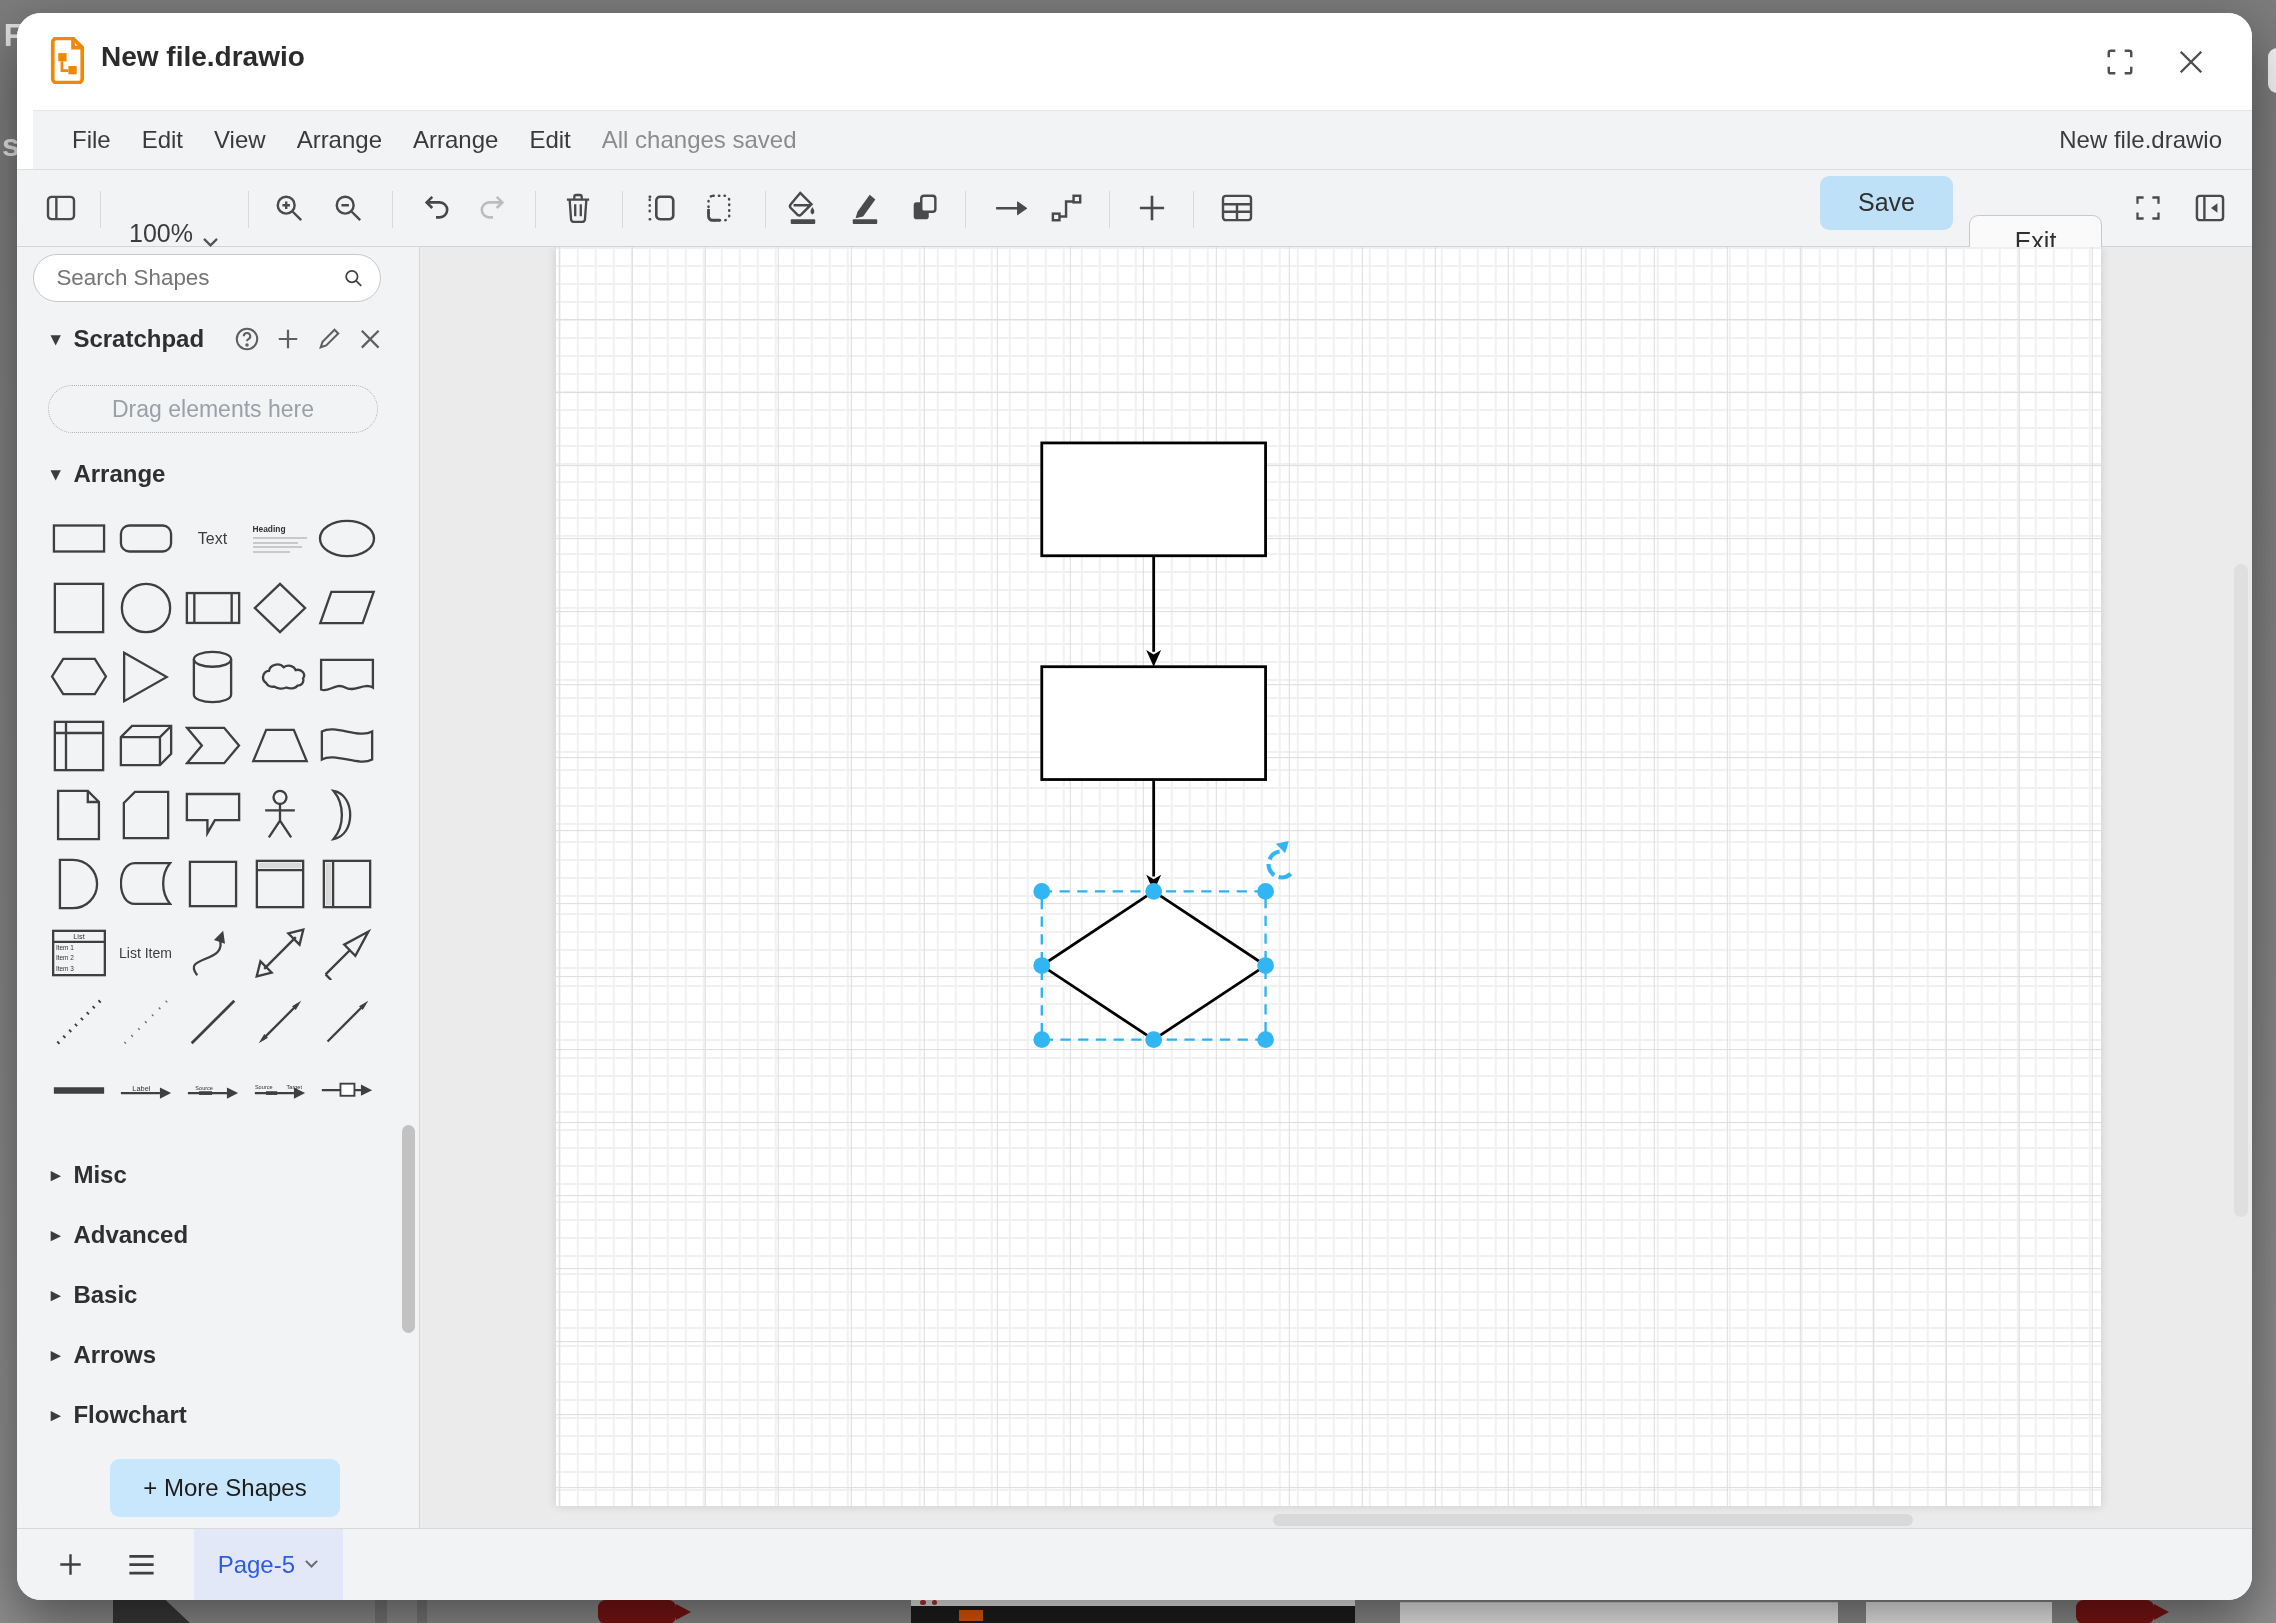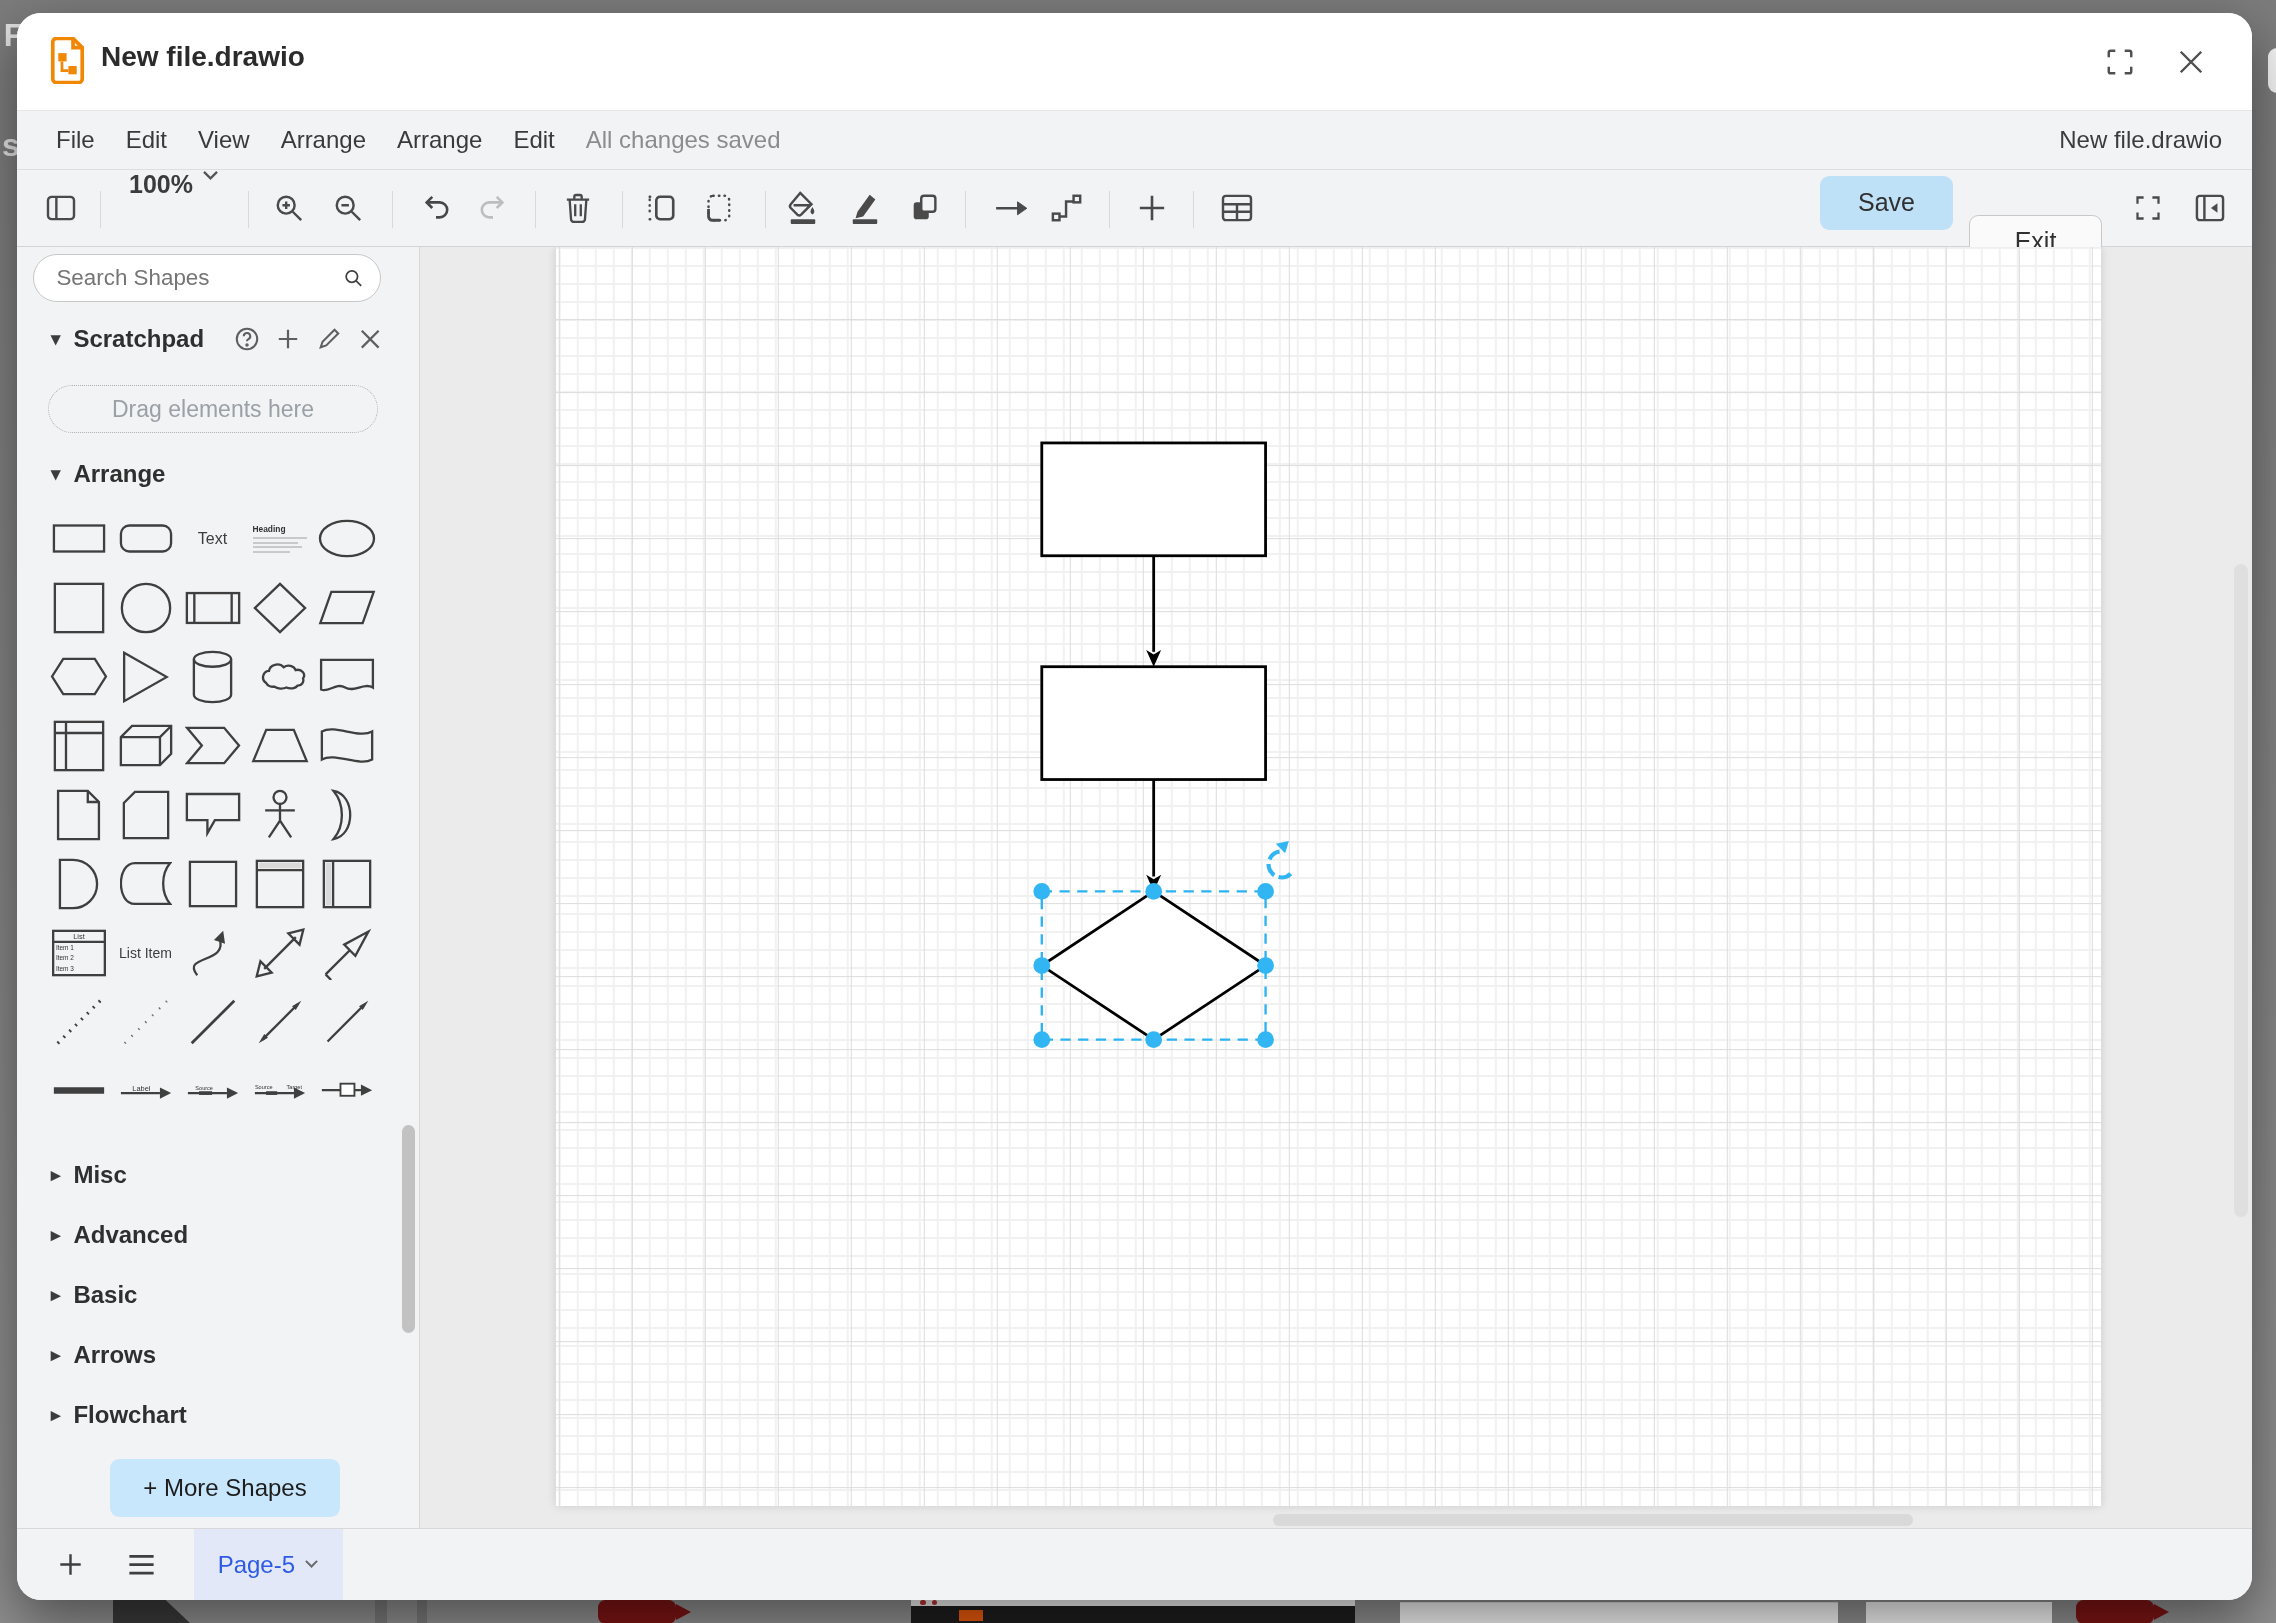--- a/index.html
+++ b/index.html
@@ -30,30 +30,30 @@
     display:flex; flex-direction:column;
   }
   
   .titlebar { height:97px; background:#fff; position:relative; flex:0 0 auto; }
   .title-icon { position:absolute; left:33px; top:24px; }
   .title-text { position:absolute; left:84px; top:28px; font-size:28px; font-weight:bold; color:#2b2b2b; }
   .tb-btn { position:absolute; top:28px; width:41px; height:41px; display:flex; align-items:center; justify-content:center; cursor:pointer; }
   .tb-fullscreen { right:112px; } .tb-close { right:41px; }
 
   
-  .menubar { height:59px; background:#f2f3f4; border-top:0.9px solid #e7e7e7; display:flex; align-items:center; padding:0 30px 0 39px; font-size:24px; position:relative; flex:0 0 auto;}
+  .menubar { height:59px; background:#f2f3f4; border-top:0.9px solid #e7e7e7; display:flex; align-items:center; padding:0 30px 0 39px; font-size:24px; position:relative; flex:0 0 auto;margin-left:16px;}
   .menu-item { margin-right:31px; color:#3a3a3a; cursor:pointer; }
   .menu-status { color:#8c8c8c; margin-left:0; }
   .menu-filename { margin-left:auto; color:#3c3c3c; }
 
   
   .toolbar { height:78px; background:#f2f3f4; border-top:0.9px solid #dedede; border-bottom:0.9px solid #d4d4d4; position:relative; display:flex; align-items:center; flex:0 0 auto; }
   .ti { position:absolute; top:50%; transform:translate(-50%,-50%); display:flex; align-items:center; justify-content:center; width:48px; height:48px; cursor:pointer; }
   .tsep { position:absolute; top:20.5px; width:0.9px; height:37px; background:#d9d9d9; }
-  .zoomctl { position:absolute; left:112px; top:0; height:78px; display:flex; align-items:flex-start; gap:9.3px; cursor:pointer;font-weight:bold; }
+  .zoomctl { position:absolute; left:112px; top:0; height:78px; display:flex; align-items:flex-end; gap:9.3px; cursor:pointer; }
   .zoomctl .zlabel { font-size:25px; color:#3b3b3b; }
   .btn { position:absolute; top:5.6px; height:54px; border-radius:9.3px; font-size:25px; display:flex; align-items:center; justify-content:center; cursor:pointer; font-family:inherit; }
   .btn-save { left:1803px; width:133px; background:#bfe1f8; color:#303030; border:none; }
   .btn-exit { left:1952px; width:133px; background:#fafafa; color:#303030; border:1.9px solid #c8c8c8;margin-top:39px; }
 
   
   .bodyrow { flex:1 1 auto; display:flex; position:relative; min-height:0; }
   .sidebar { width:403px; background:#f2f3f4; border-right:0.9px solid #d8d8d8; position:relative; flex:0 0 auto; }
   .search-pill { position:absolute; left:16px; top:6.5px; width:348px; height:48px; background:#fff; border:0.9px solid #c8c8c8; border-radius:24px; display:flex; align-items:center; padding:0 17px 0 22.4px; }
   .search-pill input { border:none; outline:none; flex:1; font-size:22.4px; color:#555; background:transparent; font-family:inherit; }

